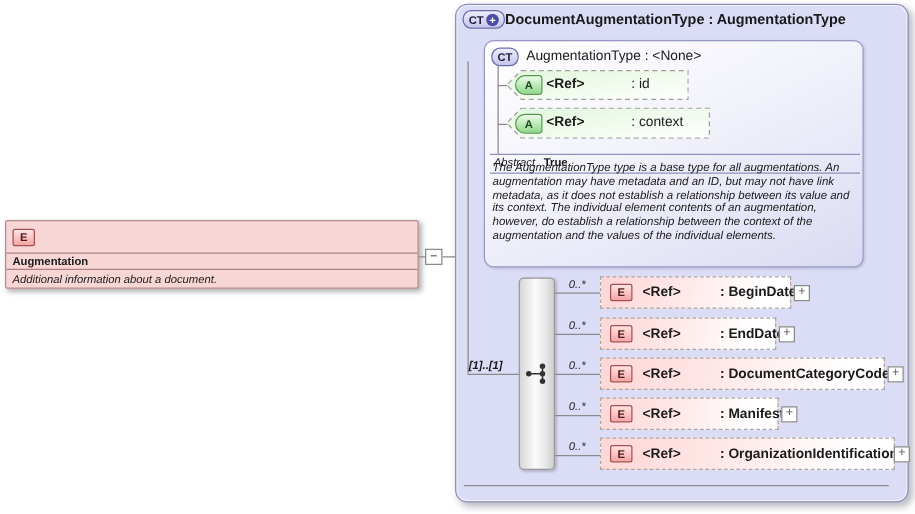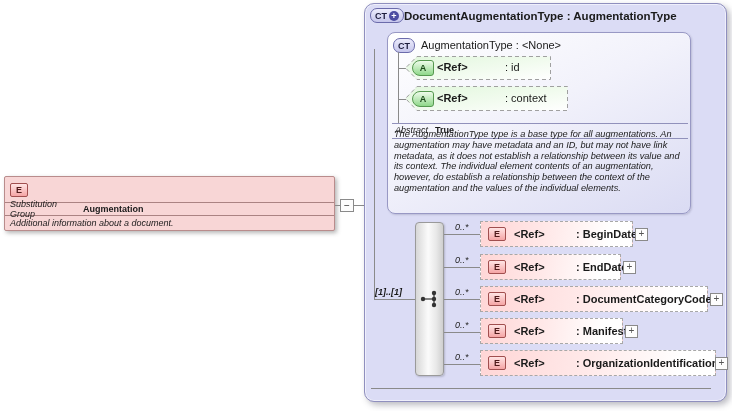--- a/index.html
+++ b/index.html
@@ -98,21 +98,20 @@
         <stop offset="1" stop-color="#ffffff"></stop>
       </linearGradient>
     </defs>
   </svg>
 
   <div class="abs left-box">
     <div class="left-header">
       <span class="badge badge-e">E</span>
     </div>
     <div class="left-row2">
-      <span class="lbl">Substitution Group</span>
       <span class="val">Augmentation</span>
     </div>
     <div class="left-annot">Additional information about a document.</div>
   </div>
 
   <div class="hline" style="left:335px;top:205px;width:38px;"></div>
   <div class="togglebox minusbox">−</div>
 
   <div class="abs outer-box">
 

